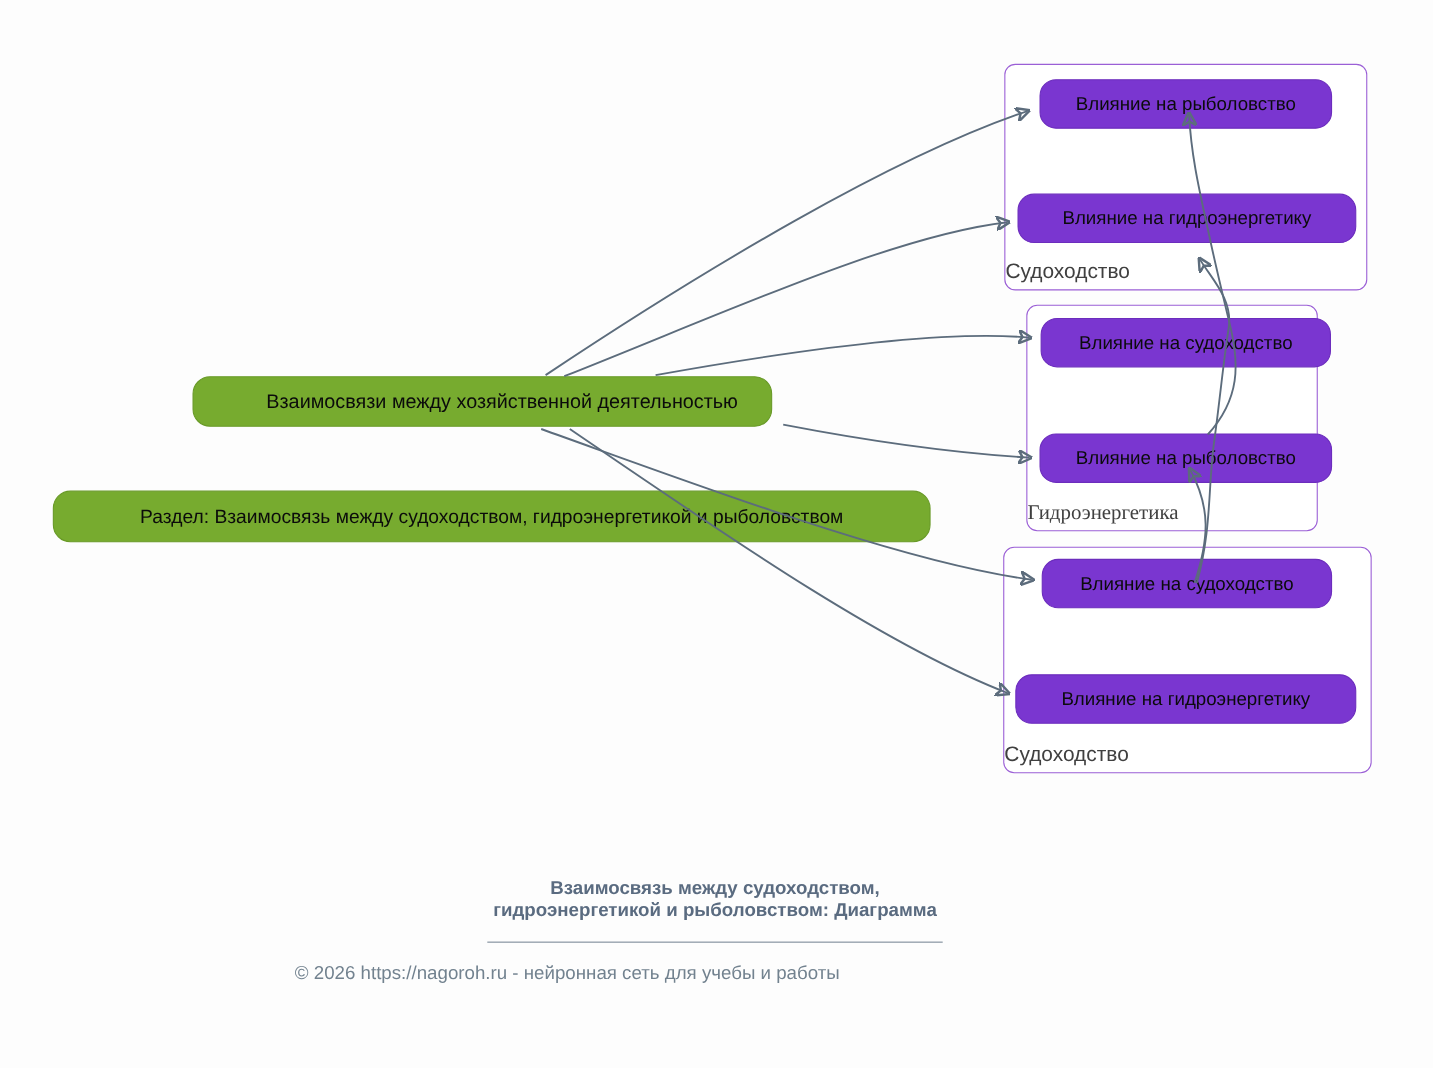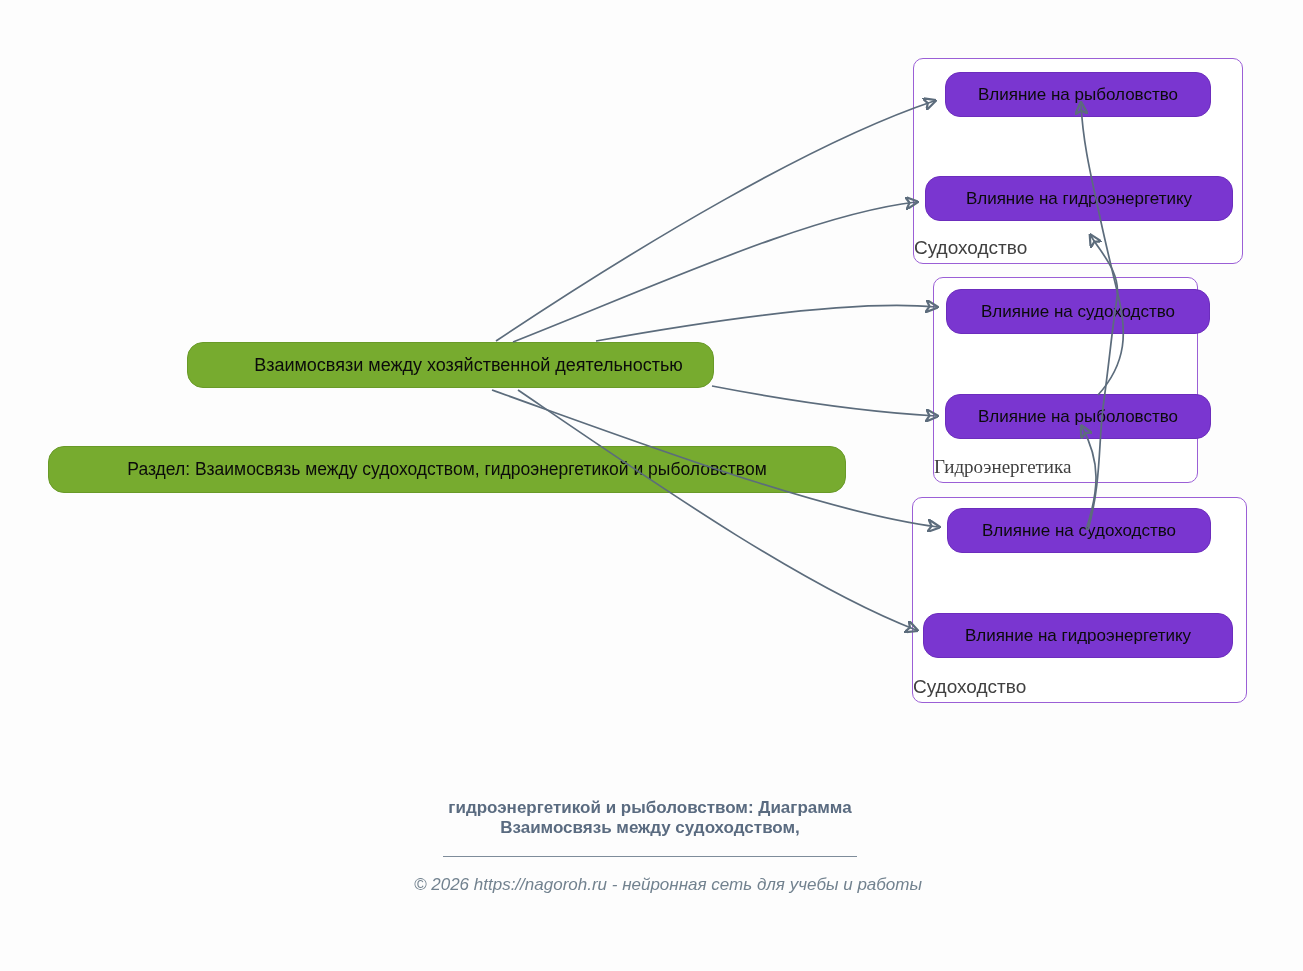--- a/index.html
+++ b/index.html
@@ -29,22 +29,22 @@
   
   .footer-title{
     position:absolute;left:250px;top:798px;width:800px;text-align:center;
     font-size:17px;font-weight:bold;color:#5a6b80;line-height:20px;z-index:2;
   }
   .footer-divider{
     position:absolute;left:443px;top:856px;width:414px;height:0;
     border-top:1.5px solid #5e6f81;opacity:.8;z-index:2;
   }
   .footer-copyright{
-    position:absolute;left:268px;top:875px;width:800px;text-align:center;
-    font-size:17px;color:#72828f;z-index:2;font-style:italic;
+    position:absolute;left:268px;top:875px;width:800px;
+    font-size:17px;color:#72828f;z-index:2;
   }
 </style>
 </head>
 <body>
 
 <div class="stage">
 
   <div class="group" style="left:913px;top:58px;width:330px;height:206px;">
     <div class="group-label">Судоходство</div>
   </div>
@@ -59,21 +59,21 @@
 
   <div class="node purple" style="left:945px;top:72px;width:266px;height:45px;">Влияние на рыболовство</div>
   <div class="node purple" style="left:925px;top:176px;width:308px;height:45px;">Влияние на гидроэнергетику</div>
 
   <div class="node purple" style="left:946px;top:289px;width:264px;height:45px;">Влияние на судоходство</div>
   <div class="node purple" style="left:945px;top:394px;width:266px;height:45px;">Влияние на рыболовство</div>
 
   <div class="node purple" style="left:947px;top:508px;width:264px;height:45px;">Влияние на судоходство</div>
   <div class="node purple" style="left:923px;top:613px;width:310px;height:45px;">Влияние на гидроэнергетику</div>
 
-  <div class="node green" style="left:187px;top:342px;width:527px;height:46px;font-size:18px;padding-left:36px;">Взаимосвязи между хозяйственной деятельностью</div>
+  <div class="node green" style="left:175px;top:342px;width:527px;height:46px;font-size:18px;padding-left:36px;">Взаимосвязи между хозяйственной деятельностью</div>
   <div class="node green" style="left:48px;top:446px;width:798px;height:47px;">Раздел: Взаимосвязь между судоходством, гидроэнергетикой и рыболовством</div>
 
   <svg class="edges" width="1303" height="971" viewBox="0 0 1303 971">
     <defs>
       <marker id="arrow" viewBox="0 0 10 10" refX="8" refY="5" markerWidth="13" markerHeight="13" markerUnits="userSpaceOnUse" orient="auto-start-reverse">
         <path d="M0,0 L10,5 L0,10 L3,5 Z" fill="#5c6c7c" stroke="none"></path>
       </marker>
     </defs>
 
     <path d="M 496,341 C 640,245 812,142 934,101" marker-end="url(#arrow)"></path>
@@ -82,19 +82,19 @@
     <path d="M 712,386 C 790,401 868,412 936,416" marker-end="url(#arrow)"></path>
     <path d="M 492,390 C 640,443 822,512 938,527" marker-end="url(#arrow)"></path>
     <path d="M 518,390 C 650,480 802,586 916,630" marker-end="url(#arrow)"></path>
 
     <path d="M 1086,530 C 1099,490 1101,462 1082,427" marker-end="url(#arrow)"></path>
     <path d="M 1088,530 C 1102,480 1098,440 1104,400 C 1110,355 1112,330 1117,298 C 1121,272 1101,253 1091,236" marker-end="url(#arrow)"></path>
     <path d="M 1098,395 C 1128,362 1126,330 1119,299 C 1112,270 1106,245 1101,222 C 1092,180 1083,145 1081,104" marker-end="url(#arrow)"></path>
   </svg>
 
   <div class="footer-title">
+    <div>Взаимосвязь между судоходством,</div>
     <div>гидроэнергетикой и рыболовством: Диаграмма</div>
-    <div>Взаимосвязь между судоходством,</div>
   </div>
   <div class="footer-divider"></div>
   <div class="footer-copyright">© 2026 https://nagoroh.ru - нейронная сеть для учебы и работы</div>
 
 </div>
 
 </body></html>

